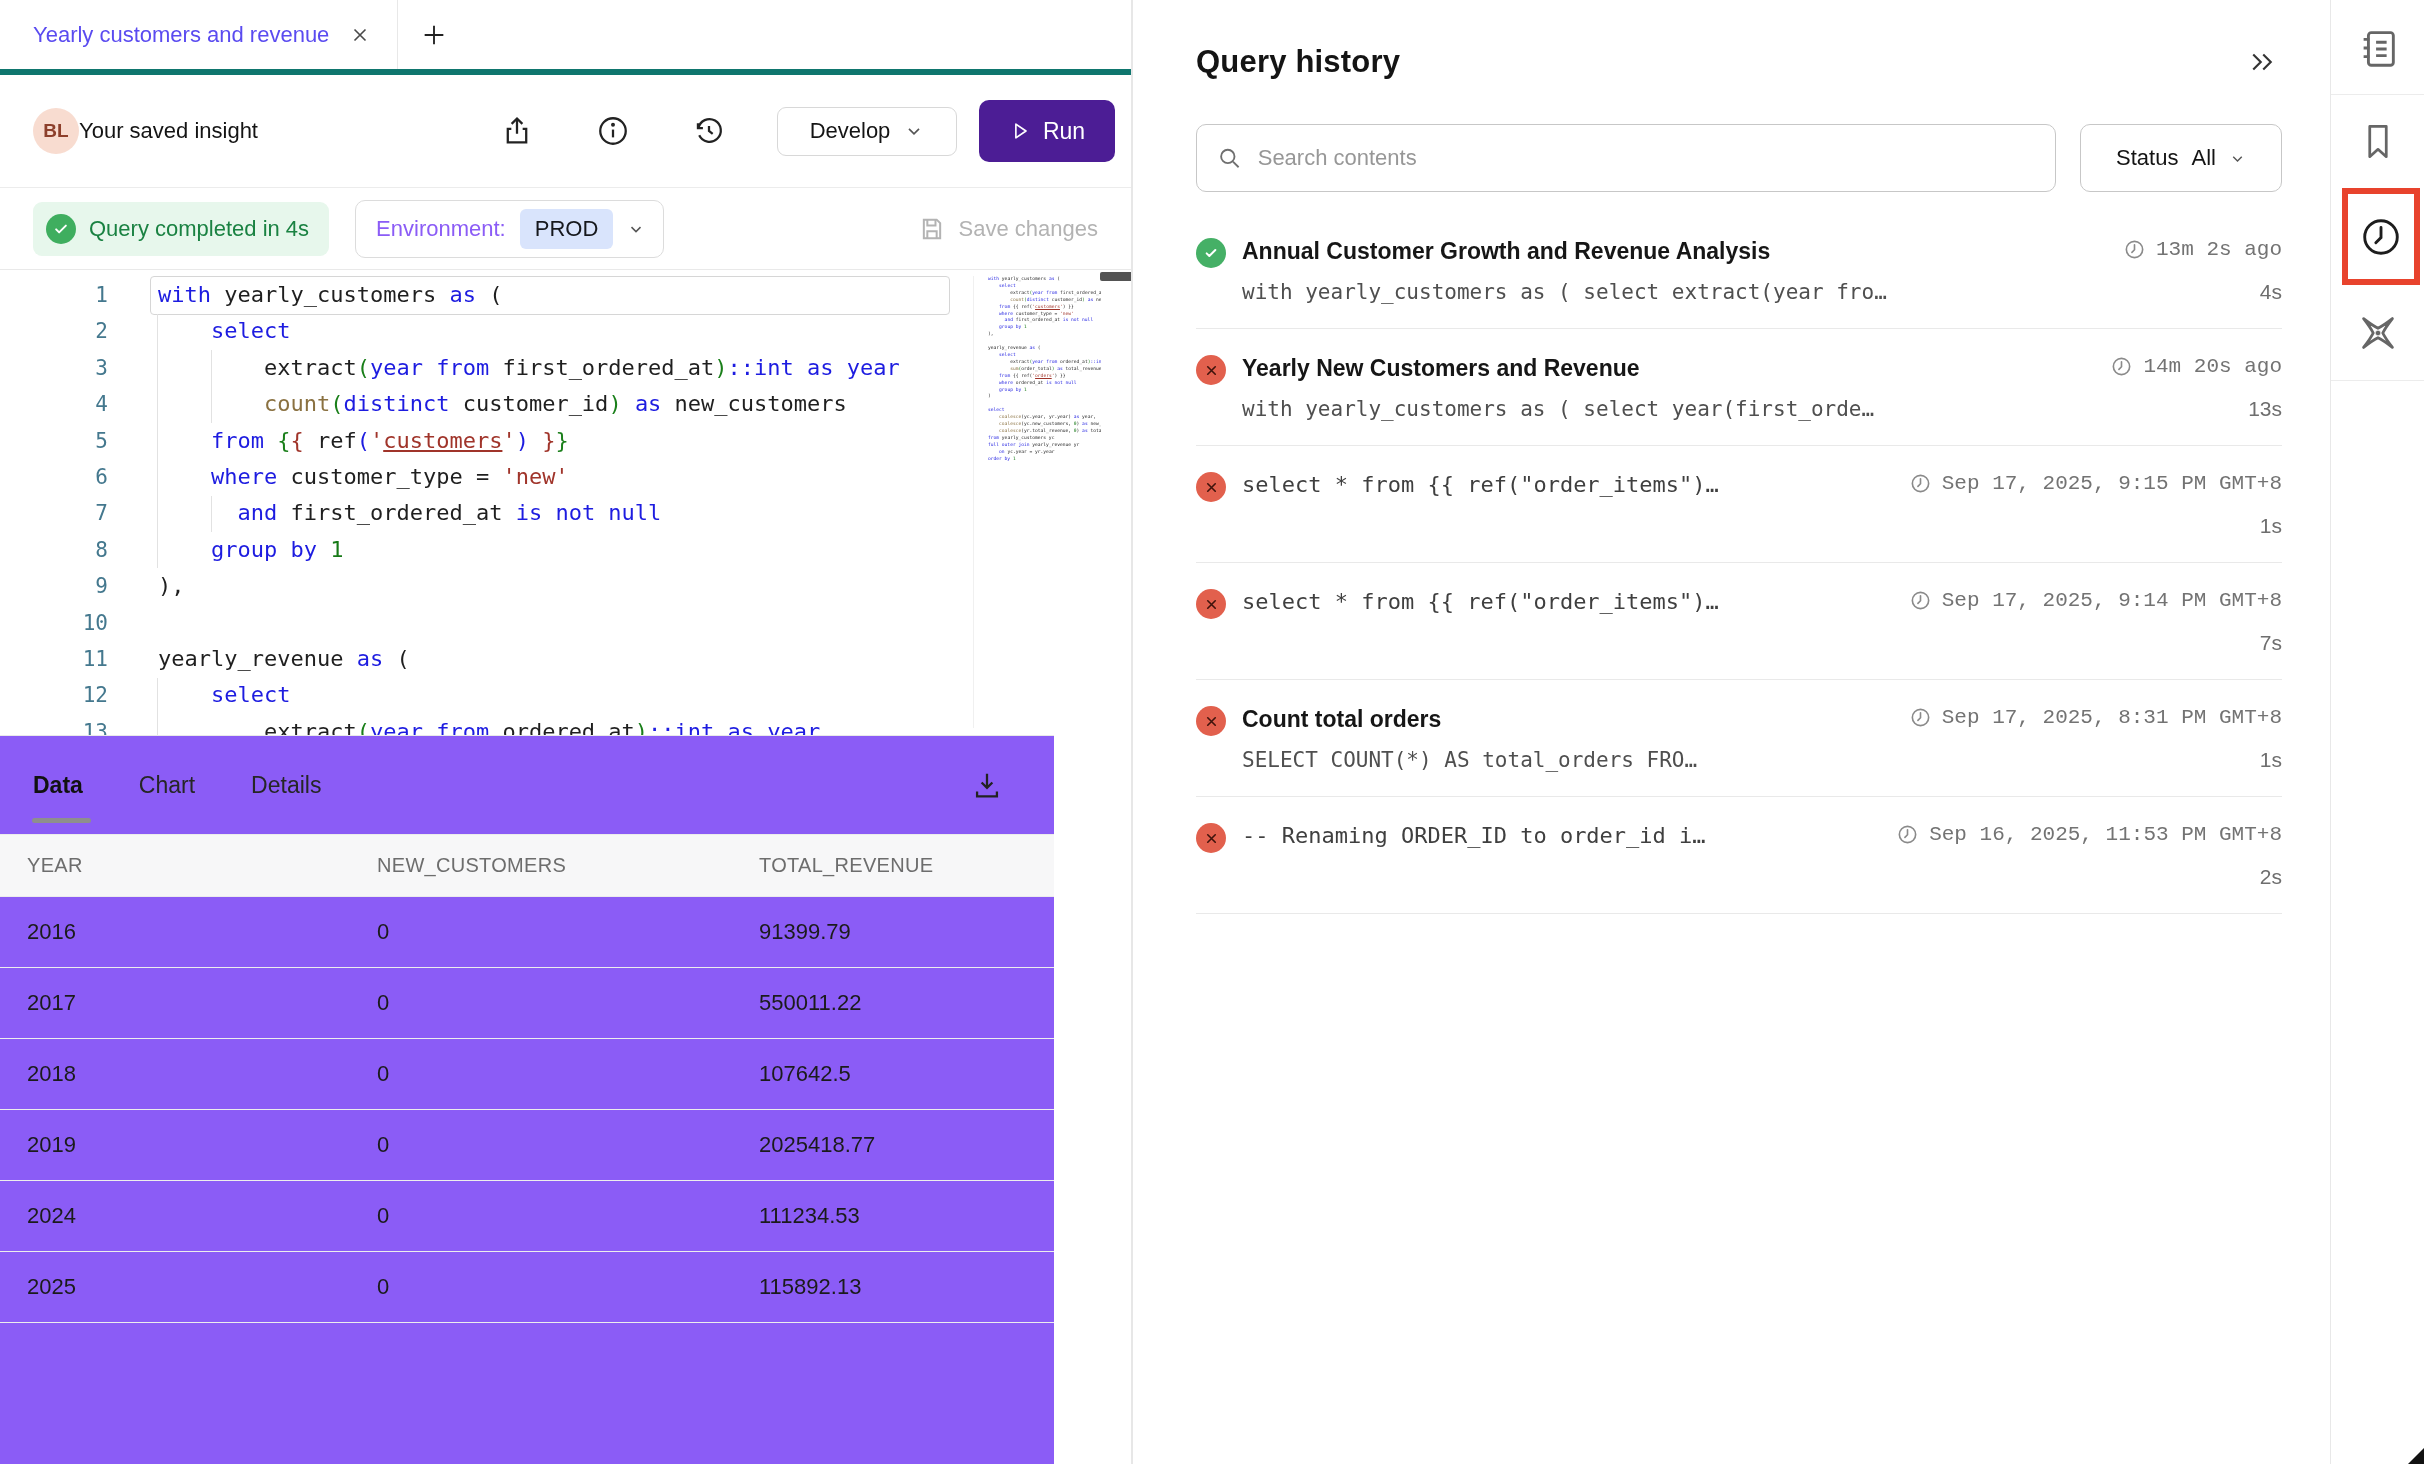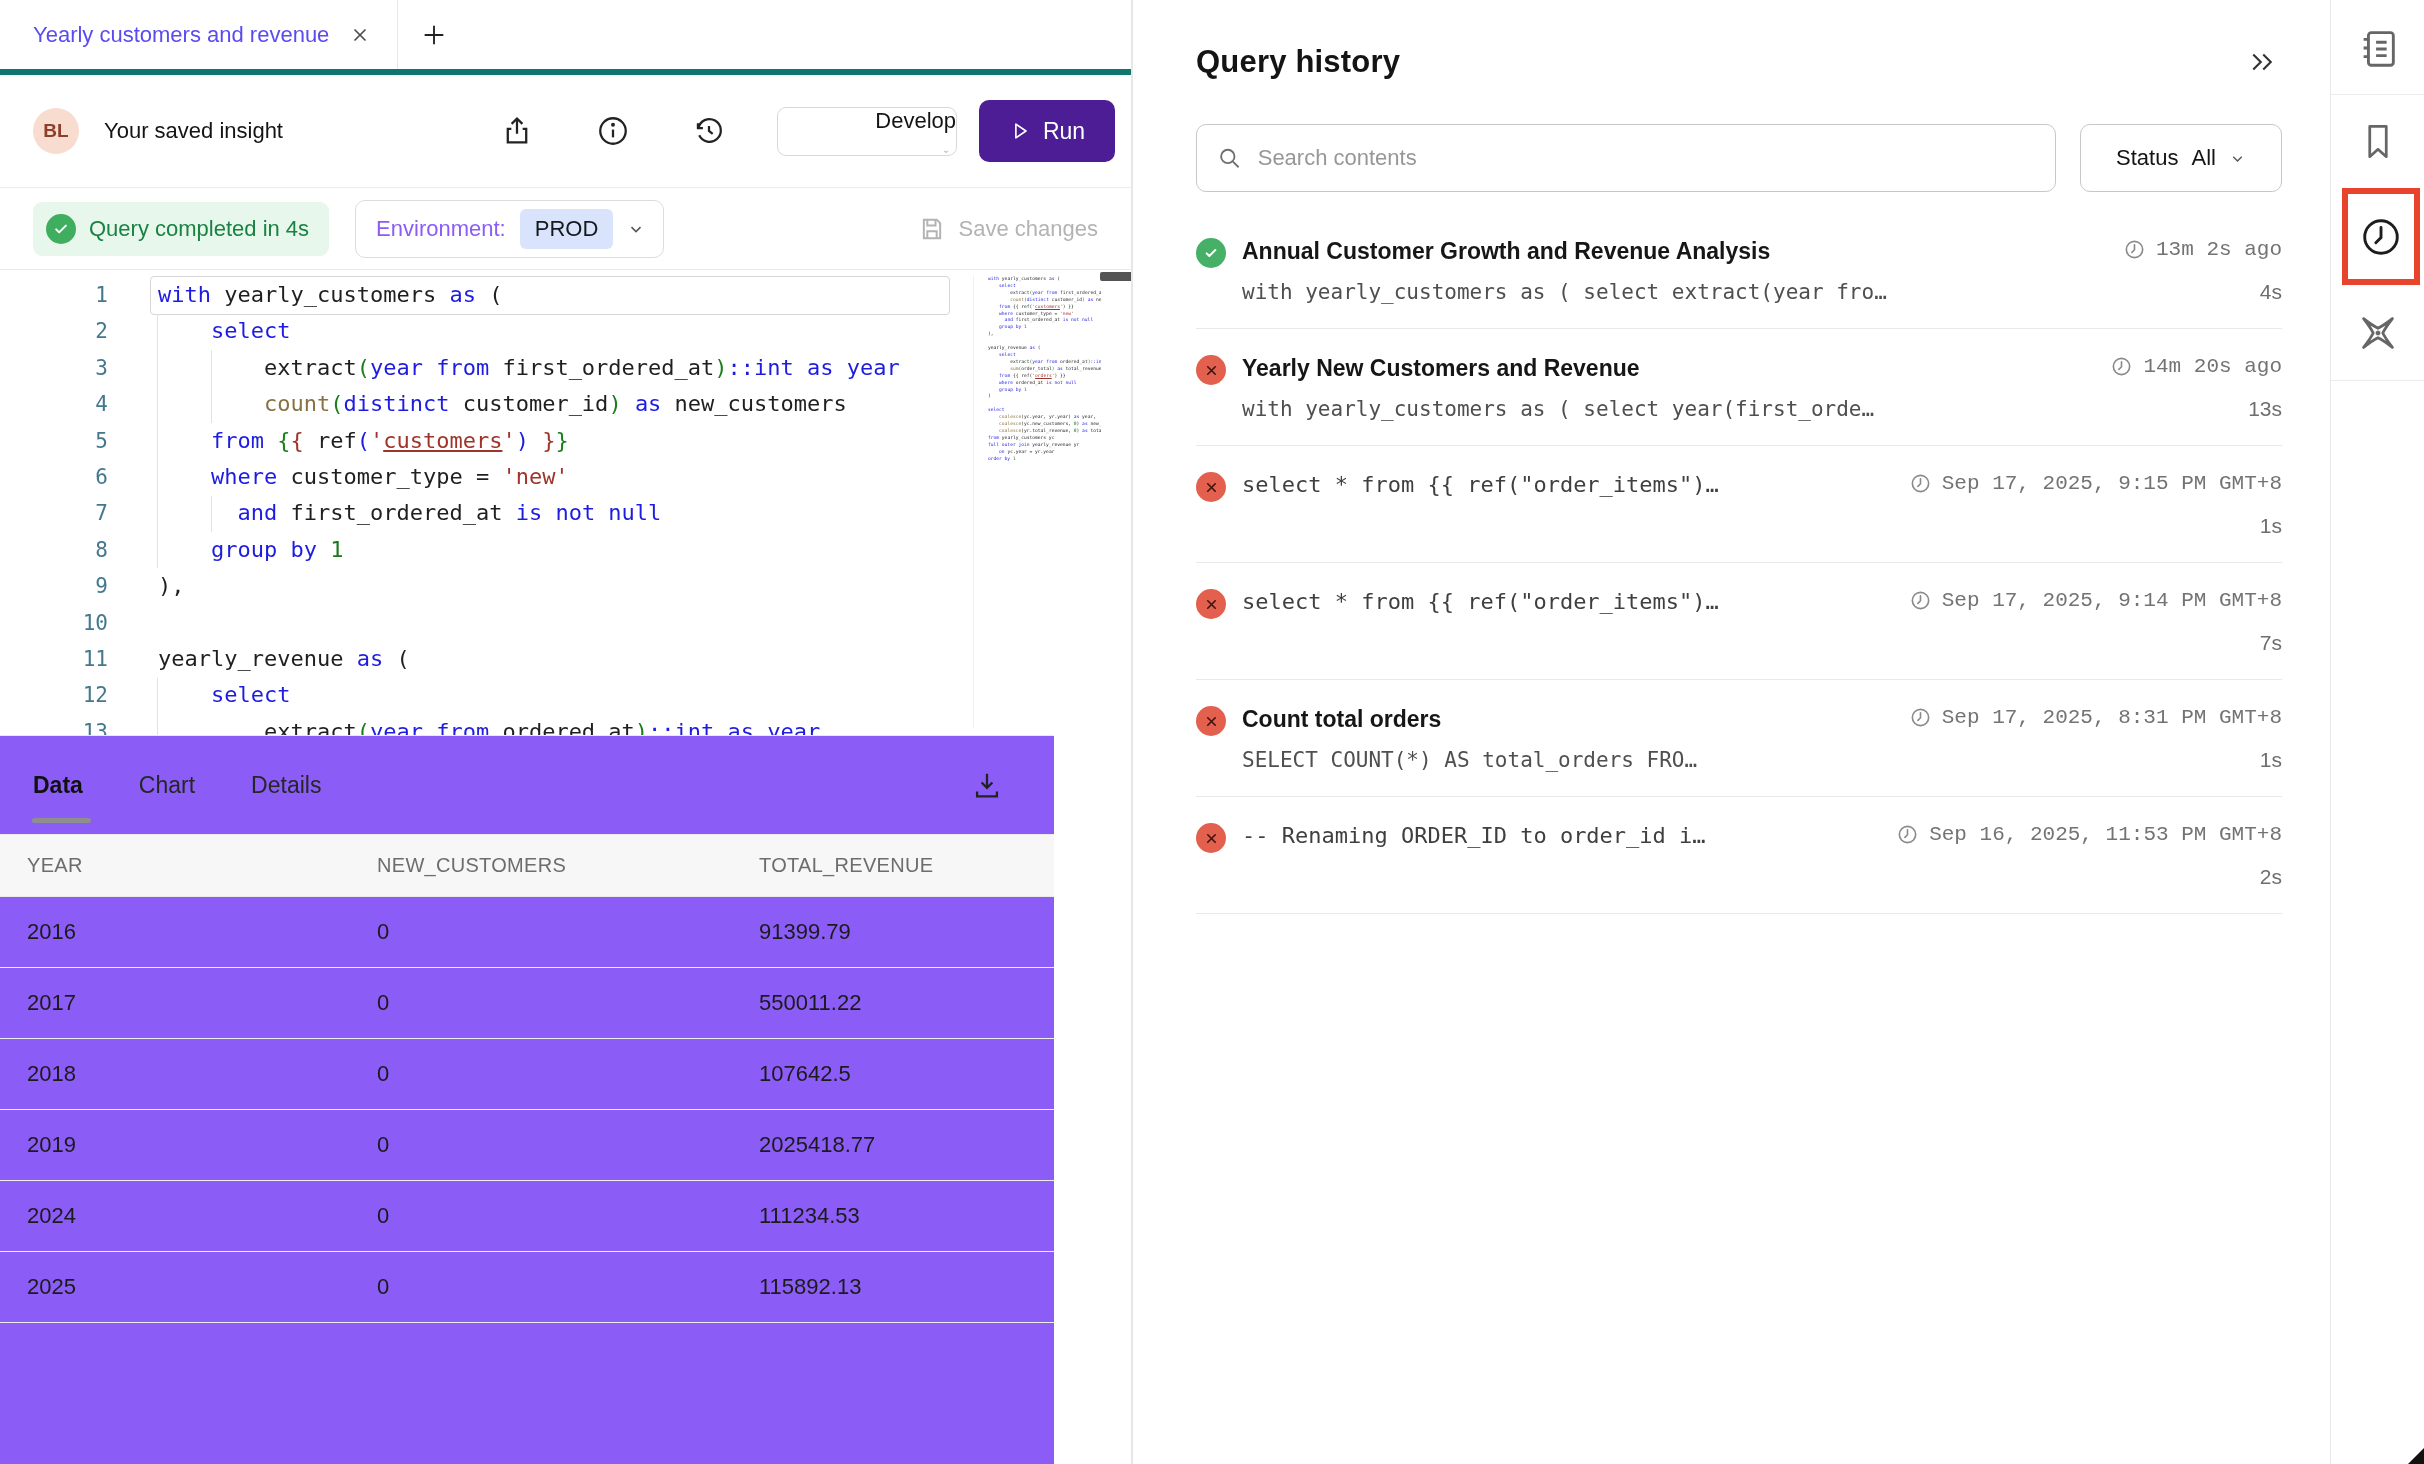--- a/index.html
+++ b/index.html
@@ -12,26 +12,26 @@
 
   .tabbar { height:75px; border-bottom:6px solid #0f766e; display:flex; align-items:stretch; }
   .tab { display:flex; align-items:center; padding:0 26px 0 33px; border-right:1px solid #e8e8e8; }
   .tab-title { color:#5a4bf0; font-size:22px; font-weight:500; }
   .tab-close { margin-left:20px; display:flex; align-items:center; cursor:pointer; }
   .newtab { display:flex; align-items:center; padding:0 22px; cursor:pointer; }
 
   .hdr { height:113px; border-bottom:1px solid #ececec; display:flex; align-items:center; padding:0 16px 0 33px; }
   .avatar { width:46px; height:46px; border-radius:50%; background:#f8dcd0; color:#8d3f2b; font-weight:700;
             font-size:19px; display:flex; align-items:center; justify-content:center; flex:none; }
-  .hdr-title { margin-left:25px; font-size:22px; color:#141414; }
+  .hdr-title { font-size:22px; color:#141414; }
   .hdr-spacer { flex:1; }
   .icon-btn { width:44px; height:44px; display:flex; align-items:center; justify-content:center; cursor:pointer; flex:none; }
   .hdr .icon-btn { margin-left:52px; }
   .develop-btn { margin-left:46px; width:180px; height:49px; border:1px solid #d8d8d8; border-radius:9px; background:#fff;
-                 display:flex; align-items:flex-end; justify-content:center; gap:14px; font-size:22px; color:#141414; cursor:pointer;flex-direction:column; }
+                 display:flex; align-items:center; justify-content:center; gap:14px; font-size:22px; color:#141414; cursor:pointer; }
   .run-btn { margin-left:22px; width:136px; height:62px; background:#4c1d95; border-radius:10px; color:#fff;
              display:flex; align-items:center; justify-content:center; gap:12px; font-size:23px; font-weight:500; cursor:pointer; }
 
   .statusbar { height:82px; border-bottom:1px solid #e9e9e9; display:flex; align-items:center; padding:0 33px; }
   .q-pill { height:54px; background:#e7f7ec; border-radius:9px; display:flex; align-items:center; gap:13px; padding:0 20px 0 13px; }
   .q-pill span { color:#1a8242; font-size:22px; font-weight:500; }
   .check-badge { width:30px; height:30px; border-radius:50%; background:#3fae5f; display:flex; align-items:center; justify-content:center; flex:none; }
   .env-box { margin-left:26px; height:58px; border:1px solid #dcdcdc; border-radius:10px; background:#fff;
              display:flex; align-items:center; gap:14px; padding:0 18px 0 20px; cursor:pointer; }
   .env-label { font-size:22px; color:#8b5cf6; }

